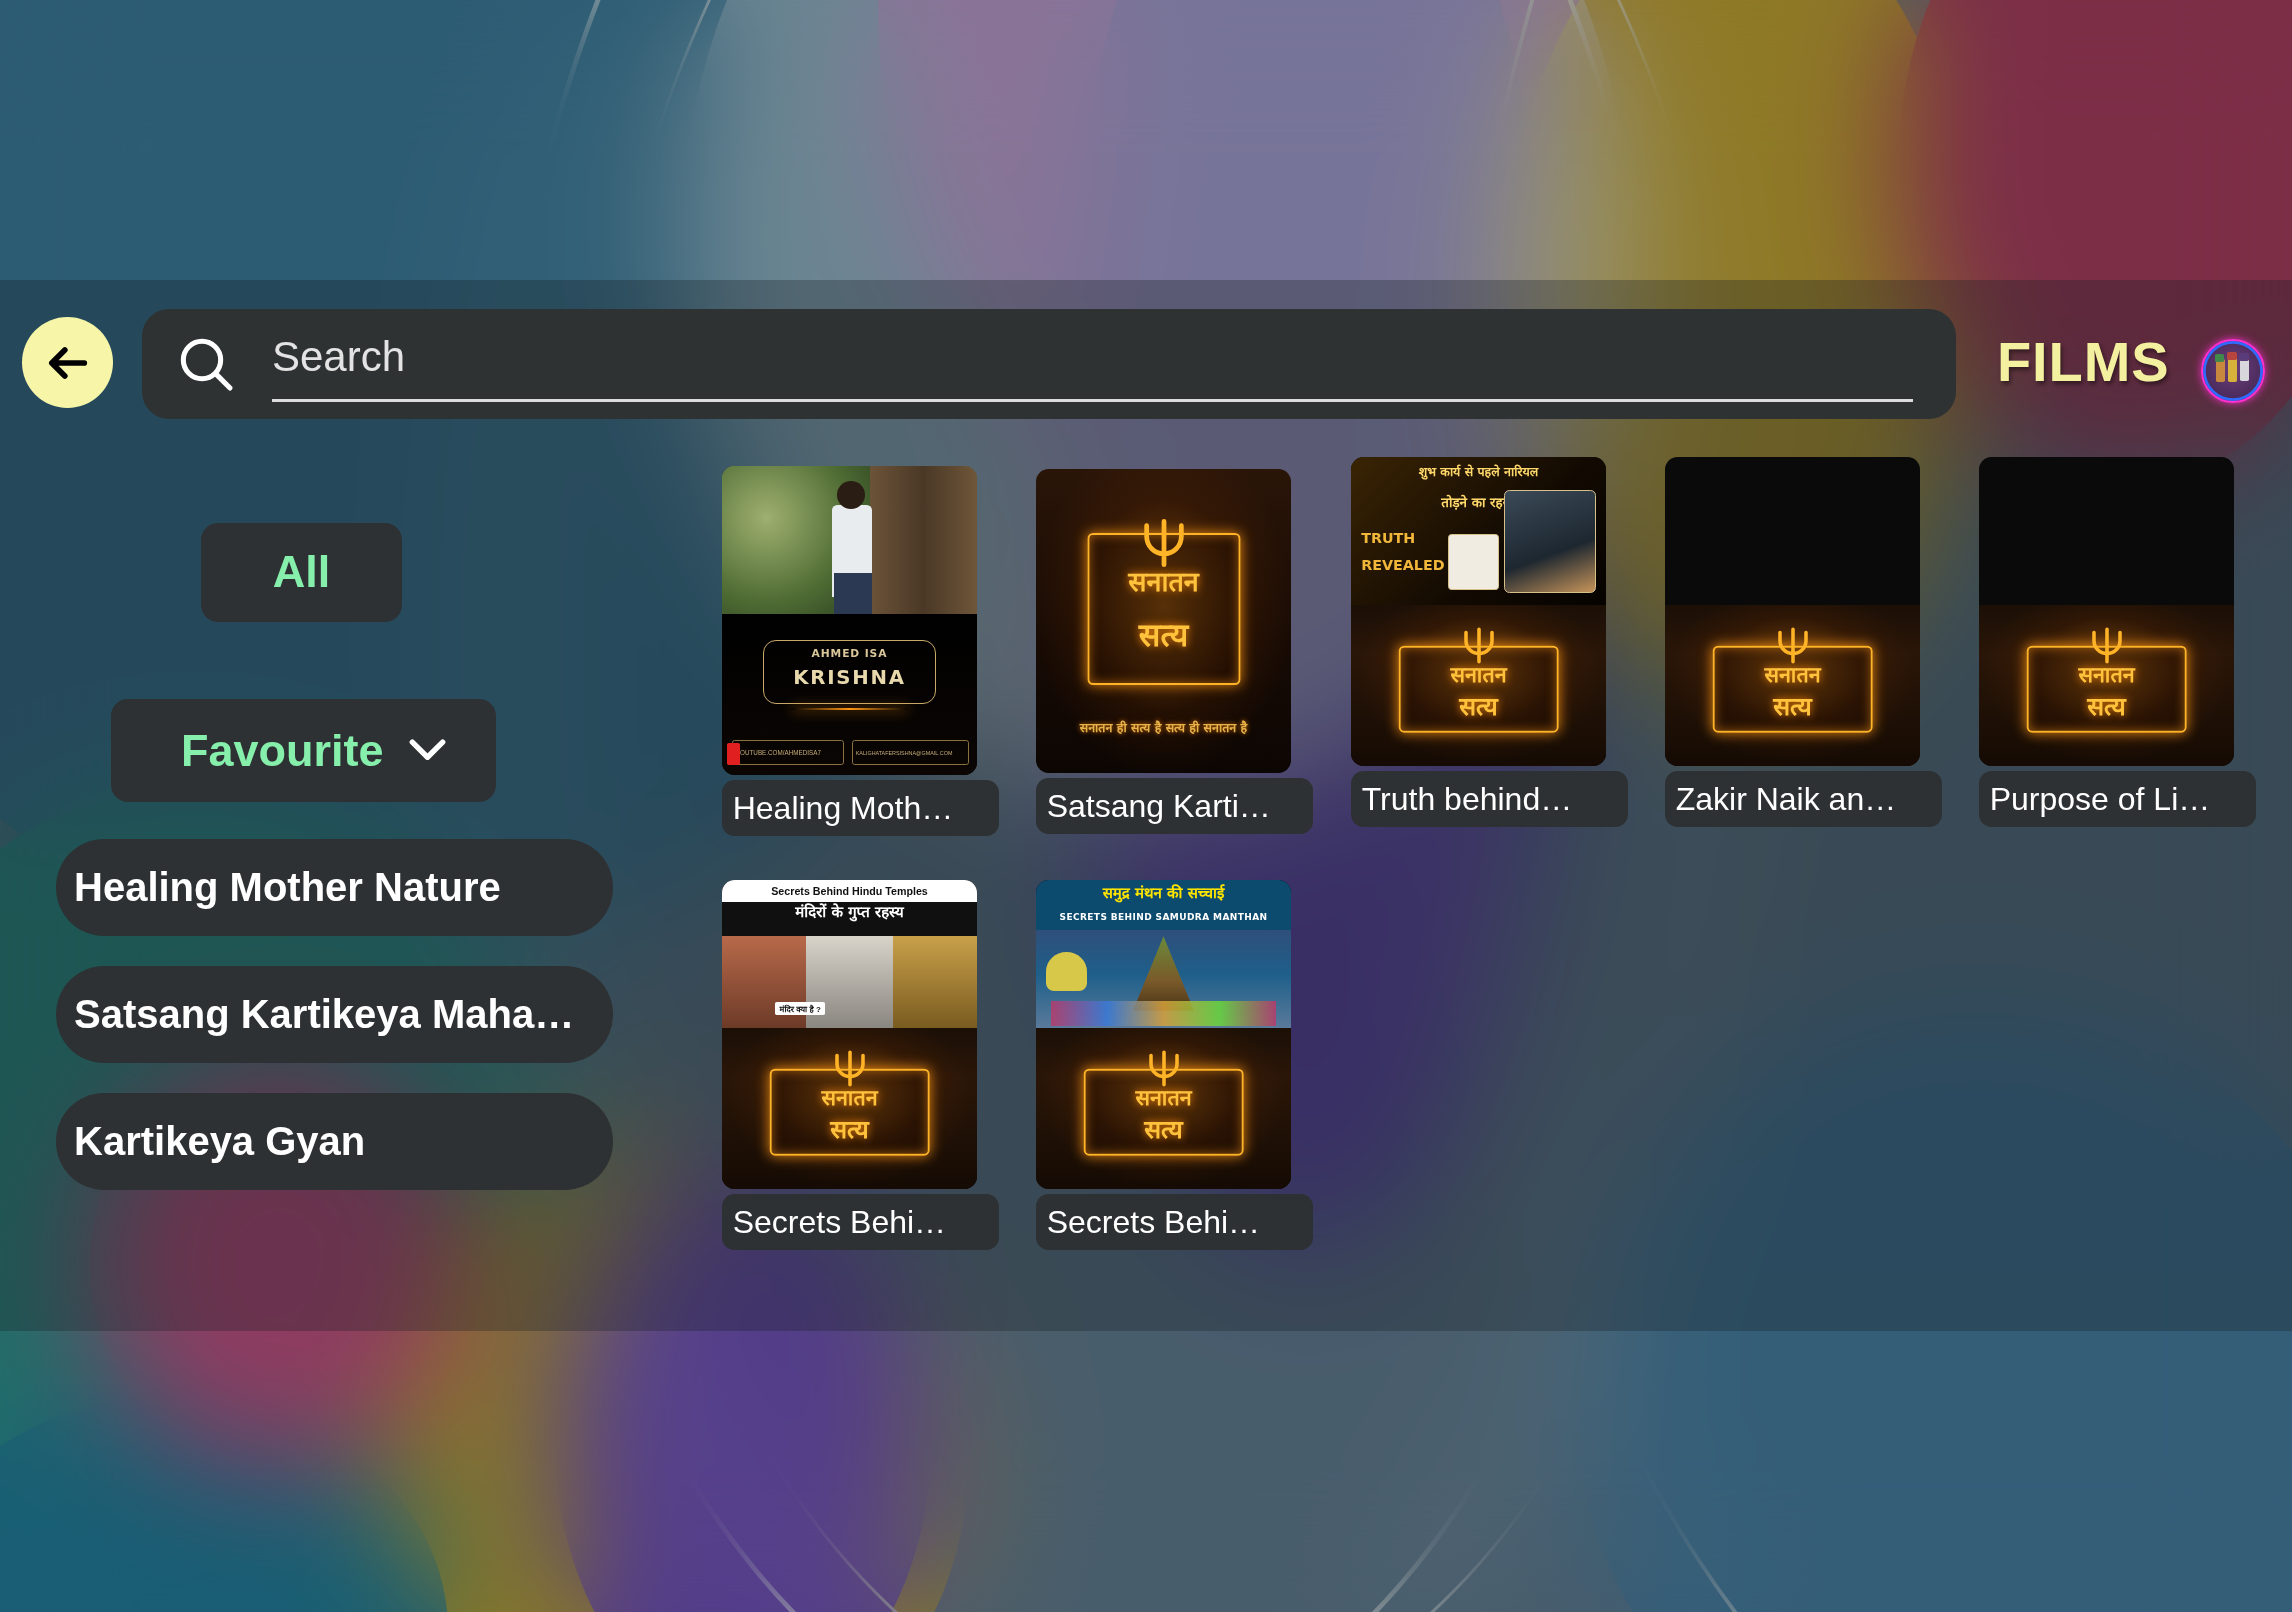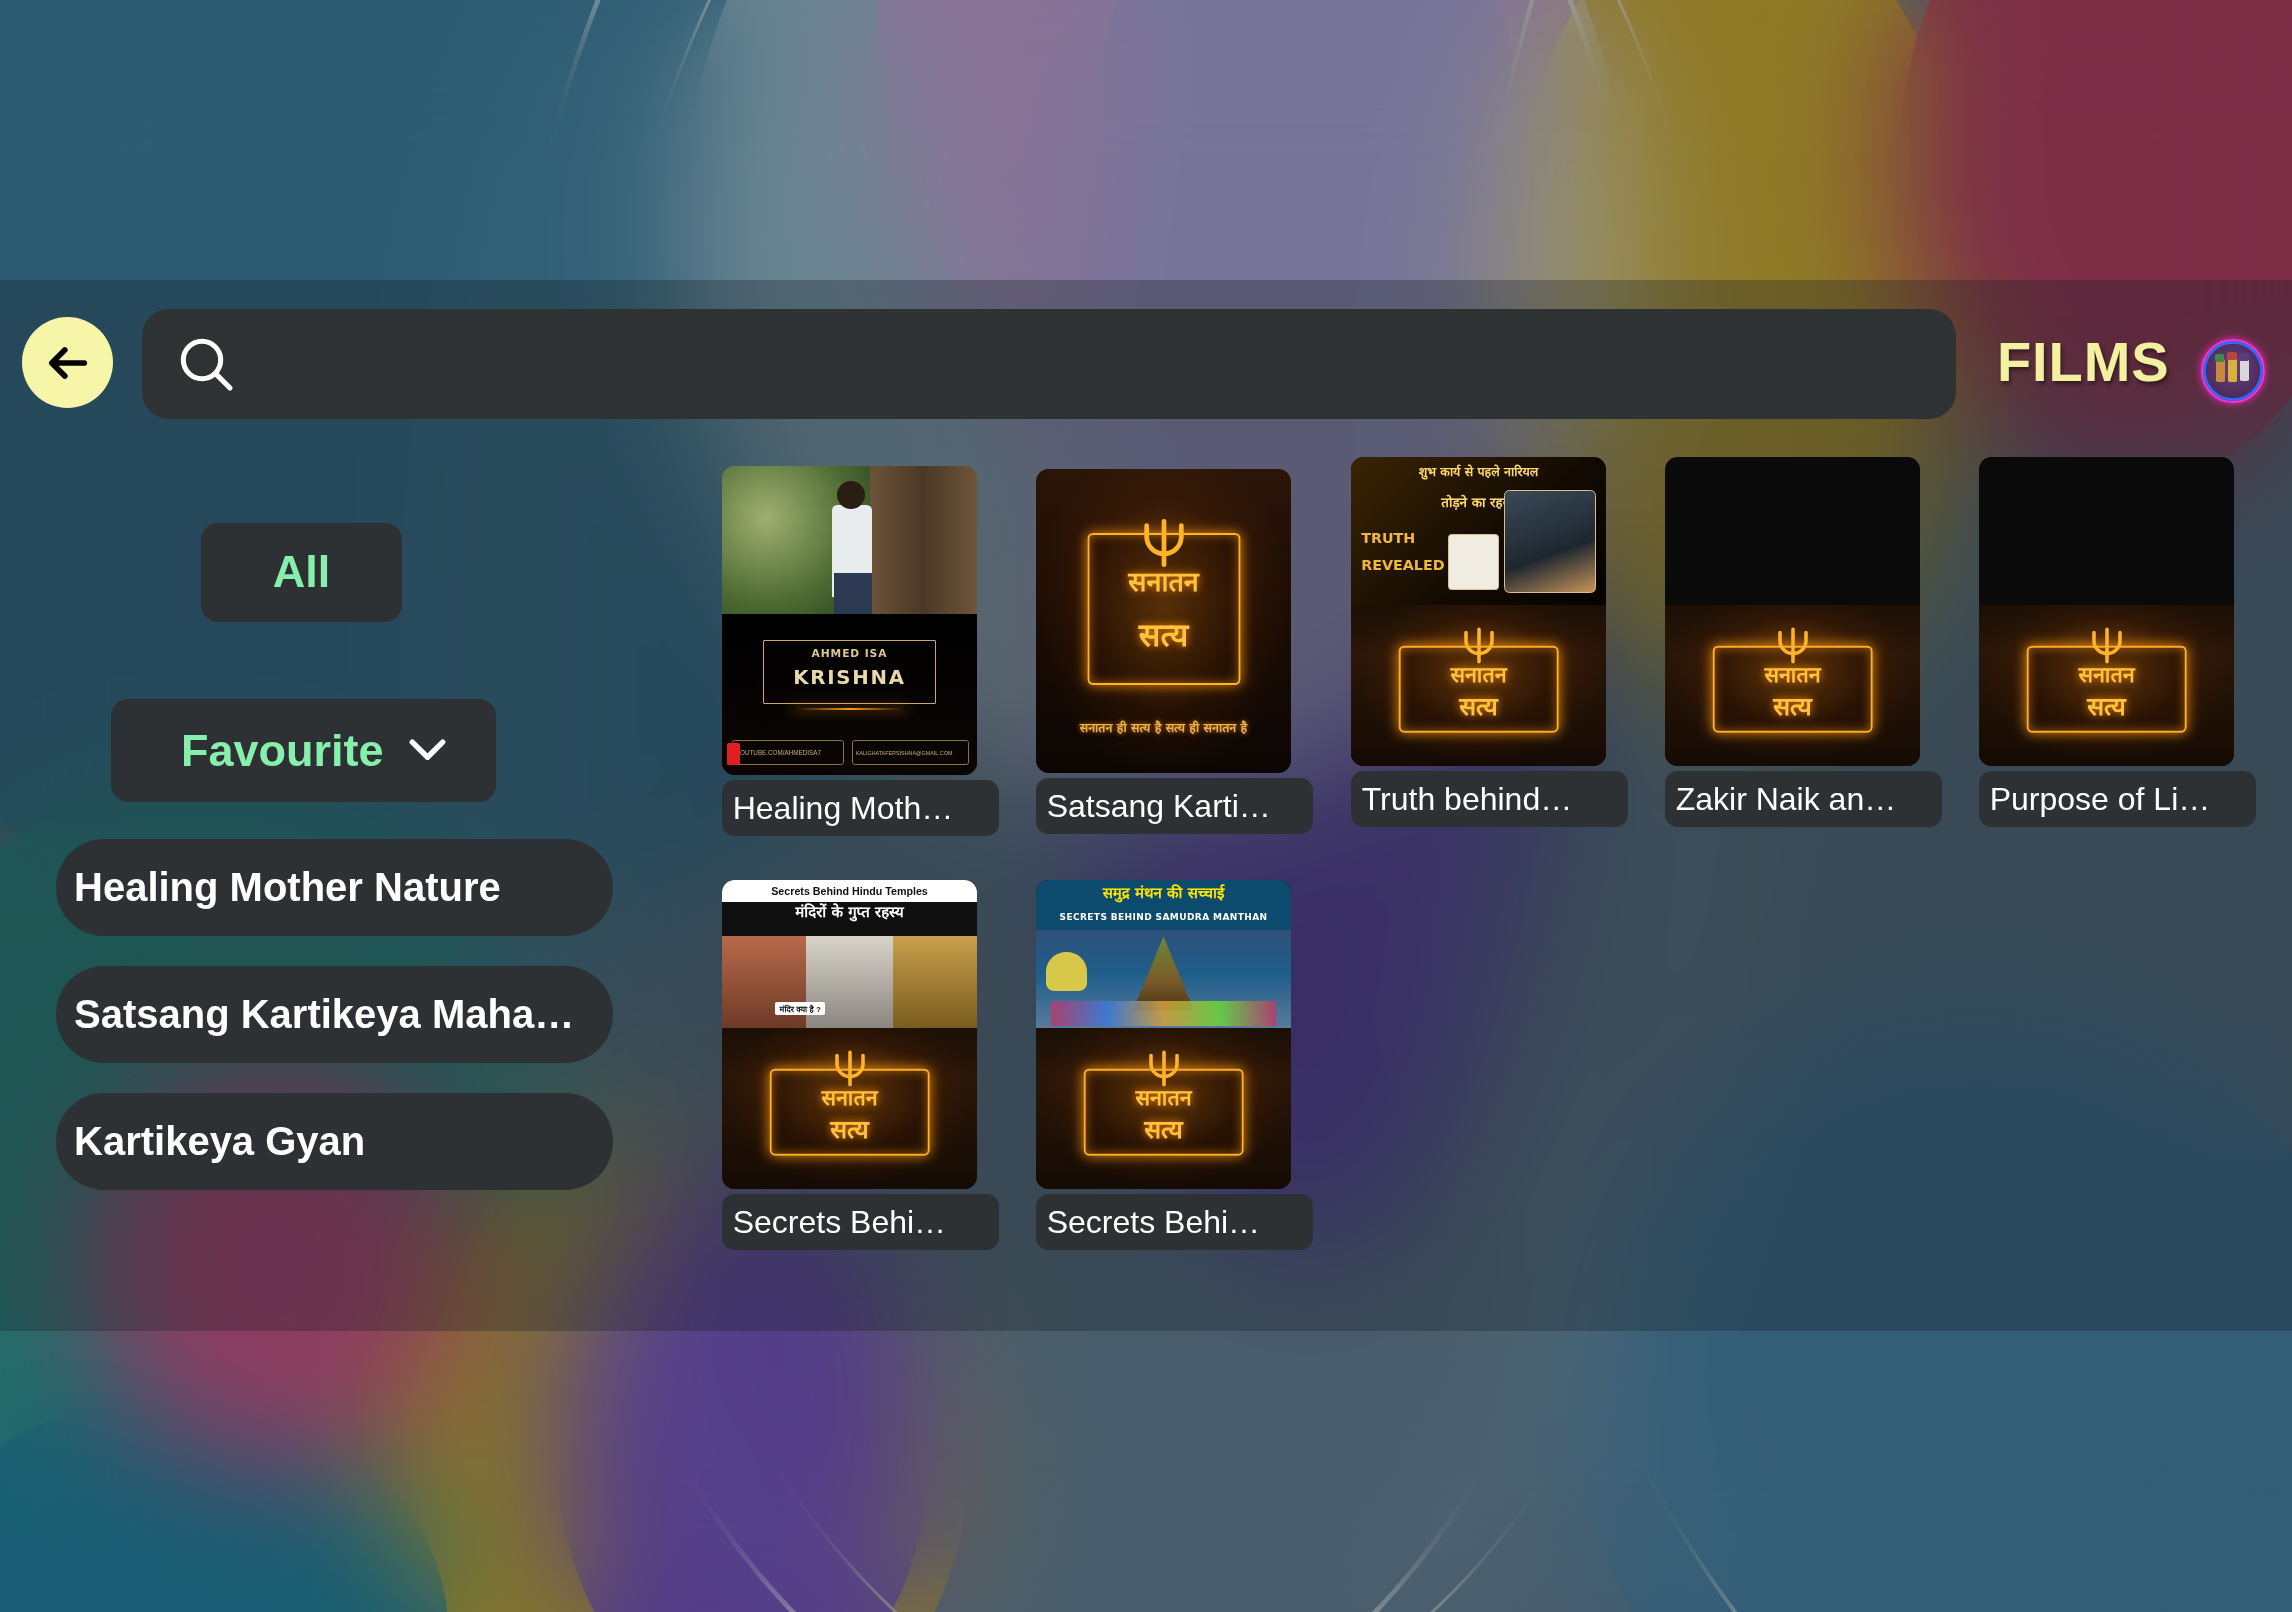--- a/index.html
+++ b/index.html
@@ -298,20 +298,23 @@
     <svg width="52" height="52" viewBox="0 0 24 24">
       <path d="M20 12H5M11 6l-6 6 6 6" fill="none" stroke="#000" stroke-width="2.6" stroke-linecap="round" stroke-linejoin="round"></path>
     </svg>
   </button>
 
   <div id="searchbar">
     <svg id="search-icon" viewBox="0 0 24 24">
       <circle cx="10.5" cy="10.5" r="7" fill="none" stroke="#ffffff" stroke-width="1.9"></circle>
       <path d="M15.6 15.6L21 21" stroke="#ffffff" stroke-width="1.9" stroke-linecap="round"></path>
     </svg>
+    <div id="search-field">
+      <input id="search-input" type="text" value="" placeholder="Search" style="">
+    </div>
   </div>
 
   <div id="films-title">FILMS</div>
 </div>
 
 <div id="avatar">
   <div class="av-fig" style="left:12.5px;top:18px;width:9px;height:23px;background:#c8893f;"></div>
   <div class="av-fig" style="left:11.6px;top:12.5px;width:9.9px;height:8px;background:#3f8a4a;"></div>
   <div class="av-fig" style="left:25px;top:16px;width:9px;height:25px;background:#d7b23a;"></div>
   <div class="av-fig" style="left:24px;top:10.7px;width:9.9px;height:8px;background:#b9453f;"></div>
@@ -349,21 +352,21 @@
     <div class="thumb">
       <div class="thumb-top" style="background:linear-gradient(180deg,#7c8f5a 0%,#3f5a2c 55%,#22361a 100%);">
         <div class="ph" style="left:0;top:0;width:58%;height:100%;background:radial-gradient(circle at 30% 35%,#9fb070 0%,#4e6b33 60%,#2b4020 100%);"></div>
         <div class="ph" style="left:58%;top:0;width:42%;height:100%;background:linear-gradient(90deg,#6b5338 0%,#4a3826 50%,#6e5639 100%);"></div>
         <div class="ph" style="left:43%;top:26%;width:16%;height:62%;background:#e9ecef;border-radius:5.4px 5.4px 0 0;"></div>
         <div class="ph" style="left:45%;top:10%;width:11%;height:19%;background:#2a1d14;border-radius:50%;"></div>
         <div class="ph" style="left:44%;top:72%;width:15%;height:28%;background:#2b3a52;"></div>
       </div>
       <div class="thumb-divider"></div>
       <div class="thumb-bot" style="background:linear-gradient(180deg,#000 0%,#0b0604 100%);">
-        <div style="position:absolute;left:16%;top:16%;width:68%;height:40%;border:1.8px solid #c8a96a;border-radius:1px;">
+        <div style="position:absolute;left:16%;top:16%;width:68%;height:40%;border:1.8px solid #c8a96a;border-radius:13px;">
           <div class="art-text" style="top:12%;color:#d9c79a;font-size:10.7px;letter-spacing:0.9px;">AHMED ISA</div>
           <div class="art-text" style="top:44%;color:#e8d9ad;font-size:19.7px;letter-spacing:1.8px;">KRISHNA</div>
         </div>
         <div style="position:absolute;left:50%;top:58%;transform:translateX(-50%);width:46%;height:2.7px;background:linear-gradient(90deg,rgba(255,150,20,0) 0%,#ff9614 50%,rgba(255,150,20,0) 100%);box-shadow:0 0 12.5px #ff9614;"></div>
         <div style="position:absolute;left:4%;bottom:6%;width:44%;height:16%;border:0.9px solid #8a7340;border-radius:2.7px;display:flex;align-items:center;padding-left:2.7px;overflow:hidden;">
           <span style="color:#c4ad76;font-size:6.3px;white-space:nowrap;">YOUTUBE.COM/AHMEDISA7</span>
         </div>
         <div style="position:absolute;right:3%;bottom:6%;width:46%;height:16%;border:0.9px solid #8a7340;border-radius:2.7px;display:flex;align-items:center;padding-left:2.7px;overflow:hidden;">
           <span style="color:#c4ad76;font-size:5.4px;white-space:nowrap;">KALIGHATAFERSISHNA@GMAIL.COM</span>
         </div>

